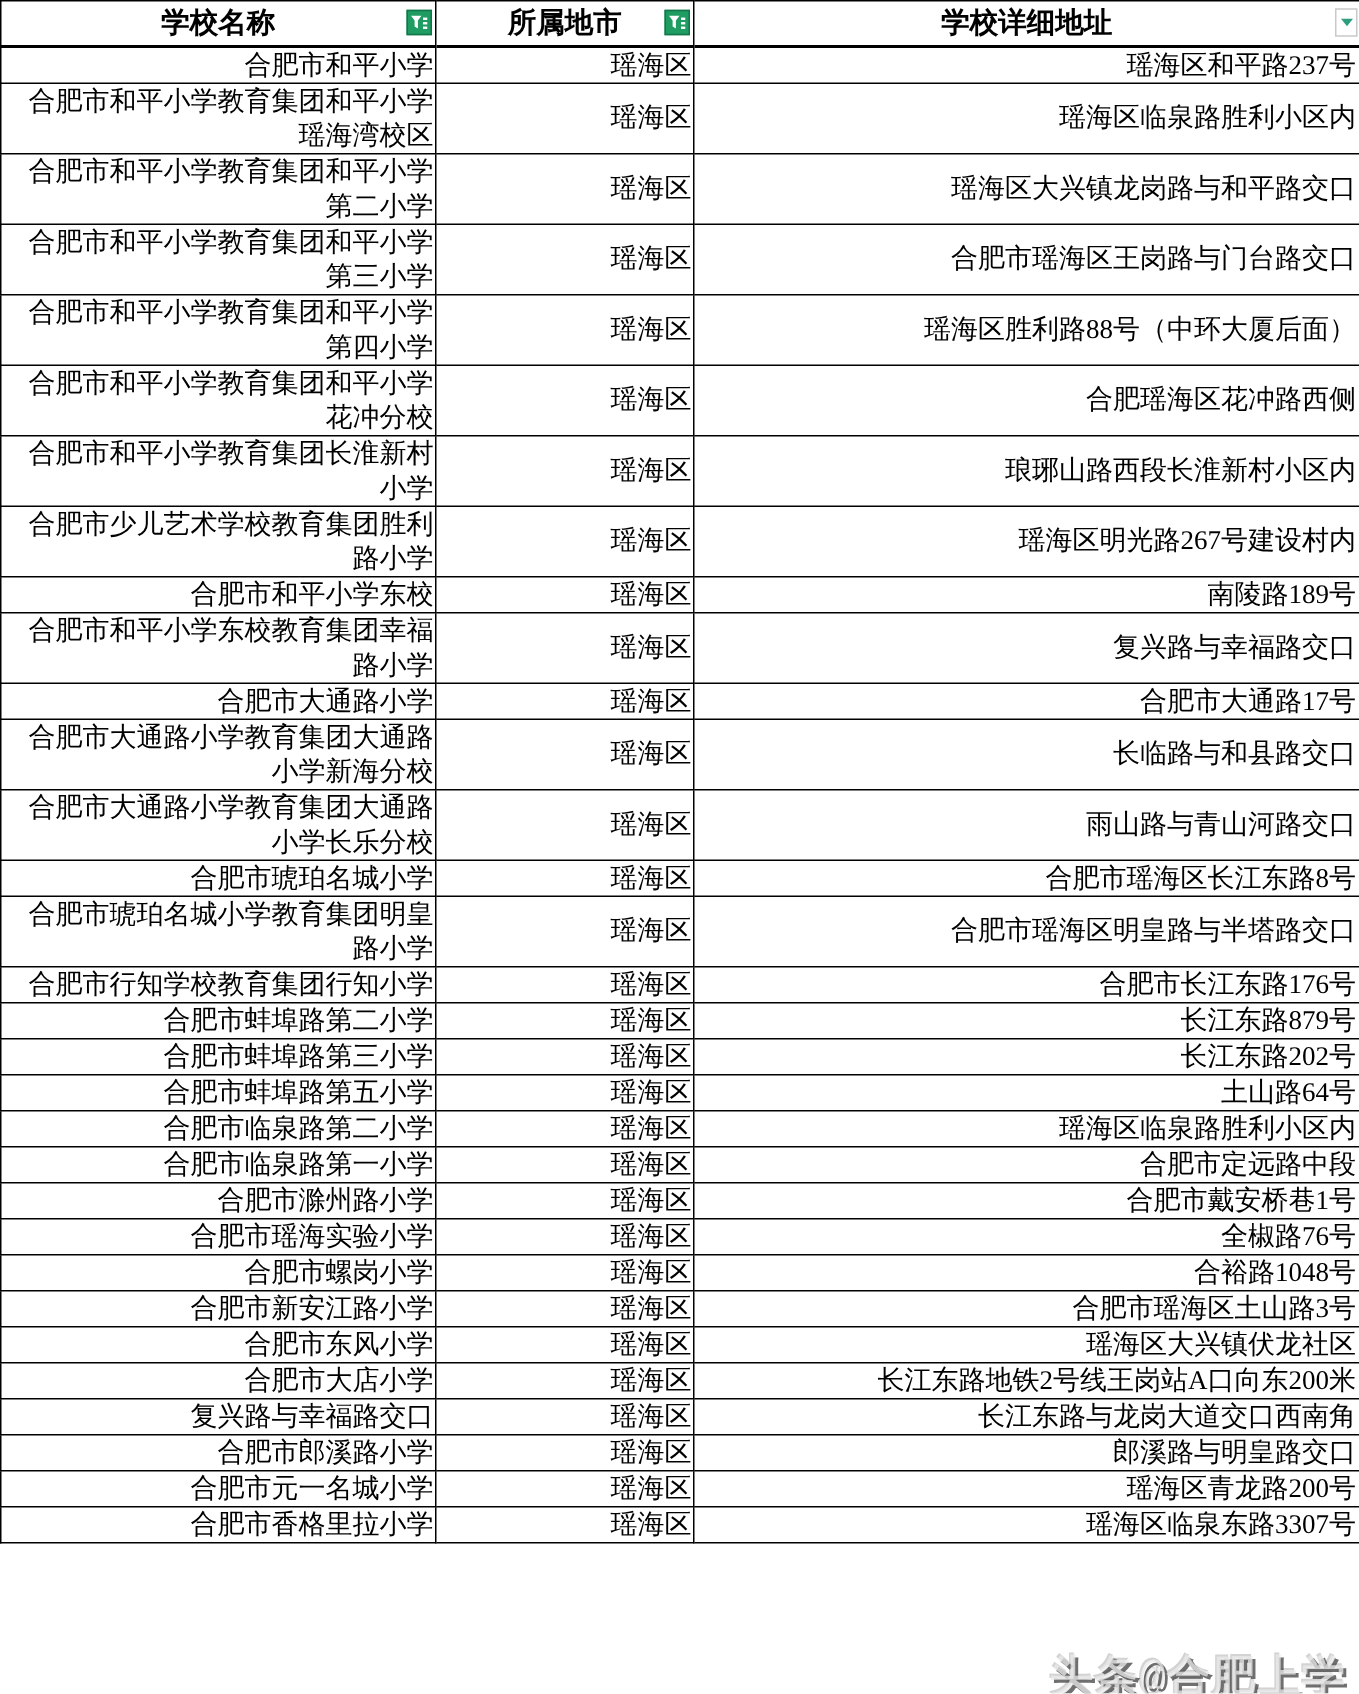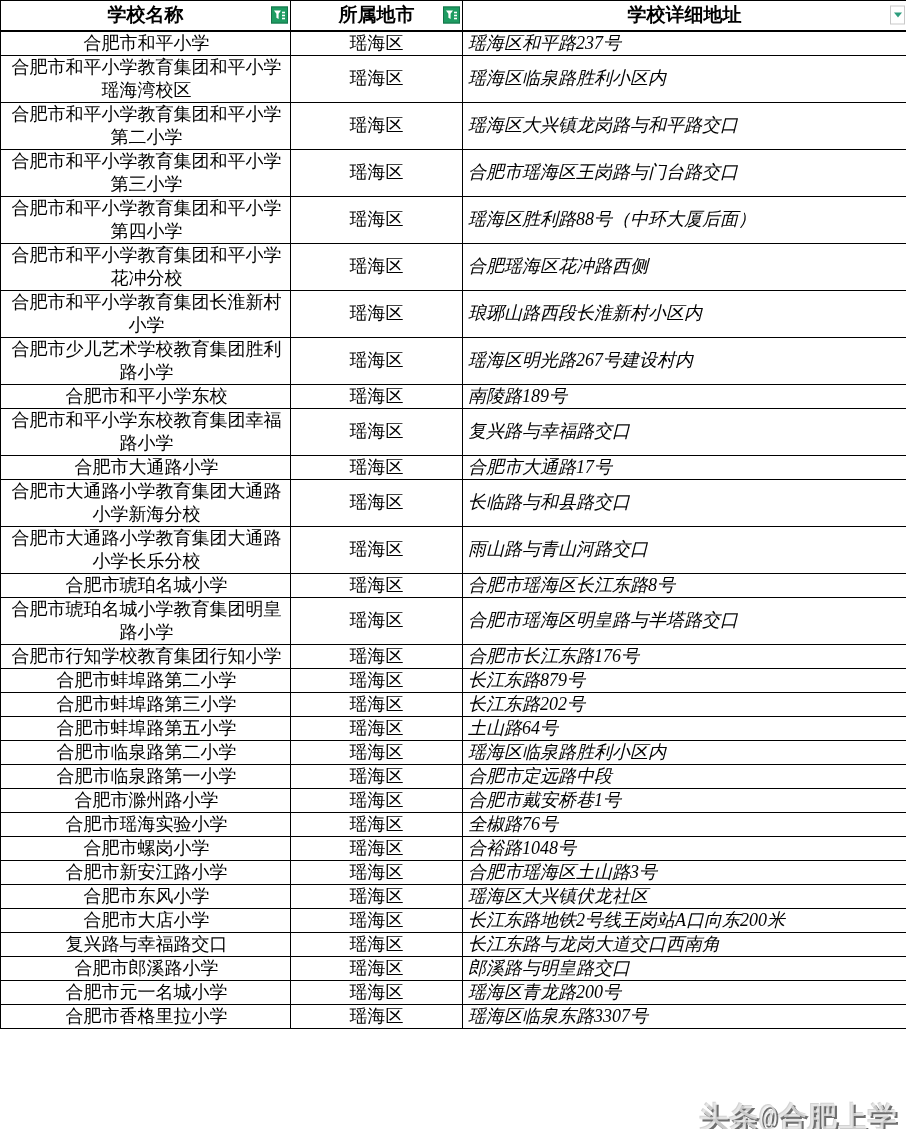--- a/index.html
+++ b/index.html
@@ -35,23 +35,23 @@
     font-weight: bold;
     text-align: center;
     border-bottom-width: 2px;
     background: #ffffff;
   }
   tbody td {
     font-size: 18px;
     line-height: 23px;
     word-break: break-all;
   }
-  td.name    { text-align: center;   padding: 0 1px 0 3px; }
-  td.district{ text-align: center; padding: 0 1px; margin-left: 28px; }
-  td.address { text-align: left;   padding: 0 2px 0 5px; font-style: italic; }
+  td.name    { text-align: right;   padding: 0 1px 0 3px; }
+  td.district{ text-align: right; padding: 0 1px; margin-left: 28px; }
+  td.address { text-align: right;   padding: 0 2px 0 5px; }
 
   .filter-btn {
     position: absolute;
     right: 2px;
     top: 50%;
     transform: translateY(-50%);
     width: 17px;
     height: 17px;
     background: var(--filter-green, #1E9C62);
     border: 1px solid #14744a;

